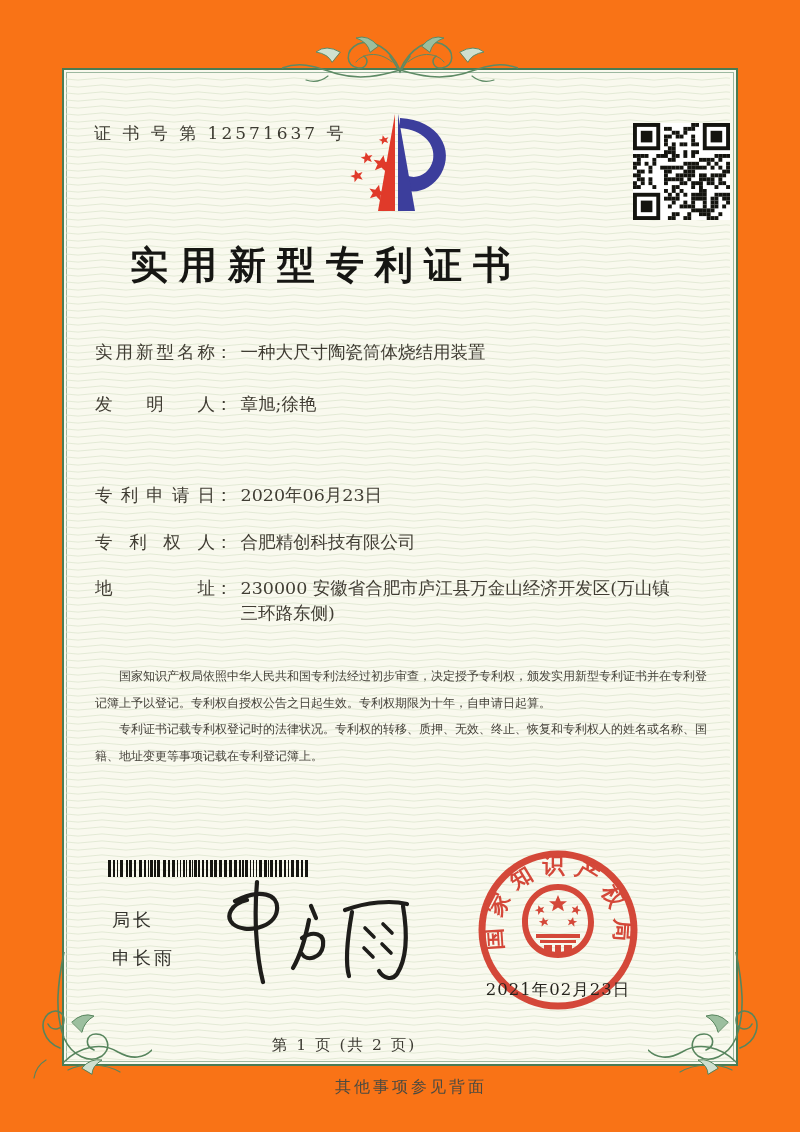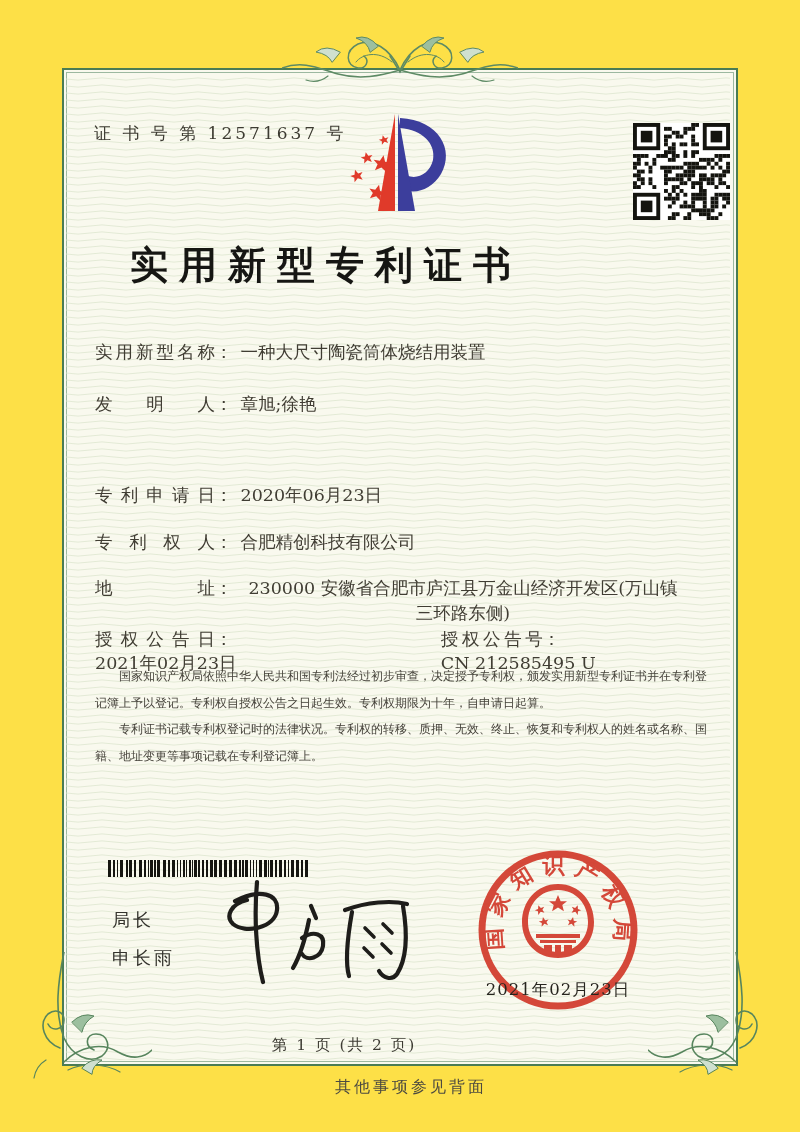--- a/index.html
+++ b/index.html
@@ -1,33 +1,33 @@
 <!DOCTYPE html>
 <html><head>
 <meta charset="utf-8">
 <style>
   html,body{margin:0;padding:0;}
   body{width:800px;height:1132px;background:#ffffff;font-family:"DejaVu Serif","Liberation Serif",serif;}
-  .page{position:relative;width:800px;height:1132px;background:#fde047;overflow:hidden;}
+  .page{position:relative;width:800px;height:1132px;background:#f97316;overflow:hidden;}
 
   
   .frame{position:absolute;left:62px;top:68px;width:672px;height:994px;
          border:2px solid #4a7c54;background:#f9f9ee;}
   .frame::before{content:"";position:absolute;inset:2px;border:1px solid #9cb8a0;pointer-events:none;}
   #guilloche{position:absolute;left:66px;top:74px;z-index:0;}
 
   .abs{position:absolute;z-index:2;}
   .cert-no{left:94px;top:122px;font-size:17px;letter-spacing:3px;color:#3c3a31;}
   .title{left:0;top:240px;width:652px;text-align:center;font-size:38px;font-weight:bold;
          letter-spacing:11px;color:#161613;}
 
   .field{left:95px;width:625px;font-size:17.5px;color:#403d33;}
   .flabel{display:inline-block;width:120px;text-align:justify;text-align-last:justify;vertical-align:top;}
   .fcolon{display:inline-block;margin-right:8px;vertical-align:top;}
-  .fvalue{display:inline-block;vertical-align:top;max-width:455px;line-height:25px;text-align:center;}
+  .fvalue{display:inline-block;vertical-align:top;max-width:455px;line-height:25px;}
   .grant-row{left:95px;width:625px;font-size:17.5px;color:#403d33;display:flex;}
   .grant-right{margin-left:62px;}
 
   .paras{left:95px;top:663px;width:618px;font-size:12px;line-height:26.5px;color:#45423a;}
   .paras p{margin:0;text-indent:2em;}
 
   .juzhang{left:112px;top:908px;font-size:18px;color:#33322c;letter-spacing:3px;}
   .jname{left:112px;top:946px;font-size:18px;color:#33322c;letter-spacing:3px;}
 
   .footer{left:0;top:1035px;width:688px;text-align:center;font-size:15.5px;letter-spacing:2px;color:#3d3b33;}
@@ -330,28 +330,20 @@
   </div>
   <div class="abs field" style="top:483px">
     <span class="flabel">专利申请日</span><span class="fcolon">：</span><span class="fvalue">2020年06月23日</span>
   </div>
   <div class="abs field" style="top:530px">
     <span class="flabel">专利权人</span><span class="fcolon">：</span><span class="fvalue">合肥精创科技有限公司</span>
   </div>
   <div class="abs field" style="top:576px">
     <span class="flabel">地址</span><span class="fcolon">：</span><span class="fvalue" style="max-width:445px">230000 安徽省合肥市庐江县万金山经济开发区(万山镇三环路东侧)</span>
   </div>
-  <div class="abs grant-row" style="top:627px">
-    <span>
-      <span class="flabel">授权公告日</span><span class="fcolon">：</span><span class="fvalue">2021年02月23日</span>
-    </span>
-    <span class="grant-right">
-      <span class="flabel" style="width:102px">授权公告号</span><span class="fcolon">：</span><span class="fvalue">CN 212585495 U</span>
-    </span>
-  </div>
 
   <div class="abs paras">
     <p>国家知识产权局依照中华人民共和国专利法经过初步审查，决定授予专利权，颁发实用新型专利证书并在专利登记簿上予以登记。专利权自授权公告之日起生效。专利权期限为十年，自申请日起算。</p>
     <p>专利证书记载专利权登记时的法律状况。专利权的转移、质押、无效、终止、恢复和专利权人的姓名或名称、国籍、地址变更等事项记载在专利登记簿上。</p>
   </div>
 
   <svg class="abs" id="barcode" style="left:108px;top:860px" width="204" height="17" viewBox="0 0 204 17">
       <rect x="0" y="0" width="3" height="17" fill="#151510"></rect>
       <rect x="5" y="0" width="2" height="17" fill="#151510"></rect>
       <rect x="9" y="0" width="1" height="17" fill="#151510"></rect>

